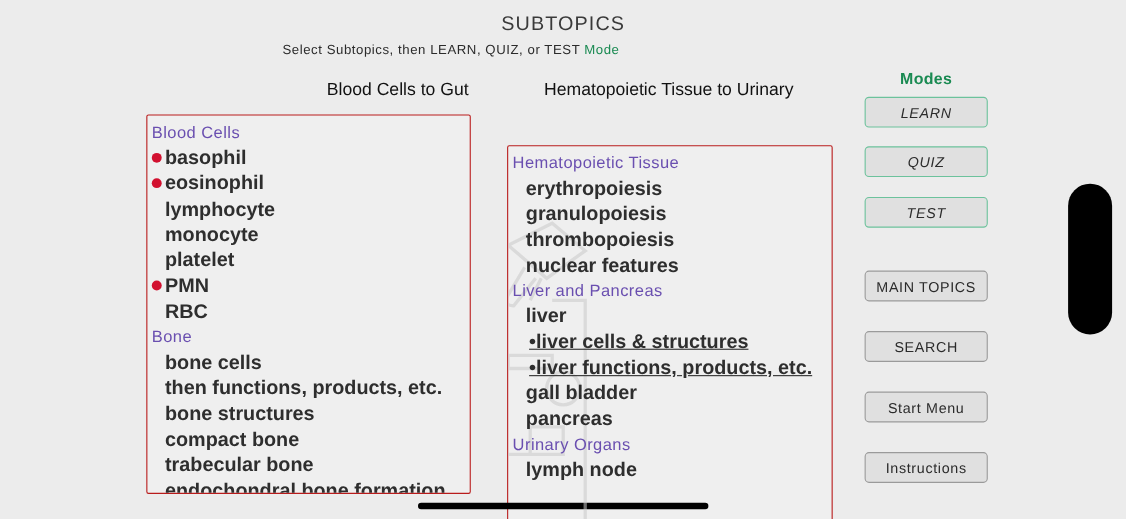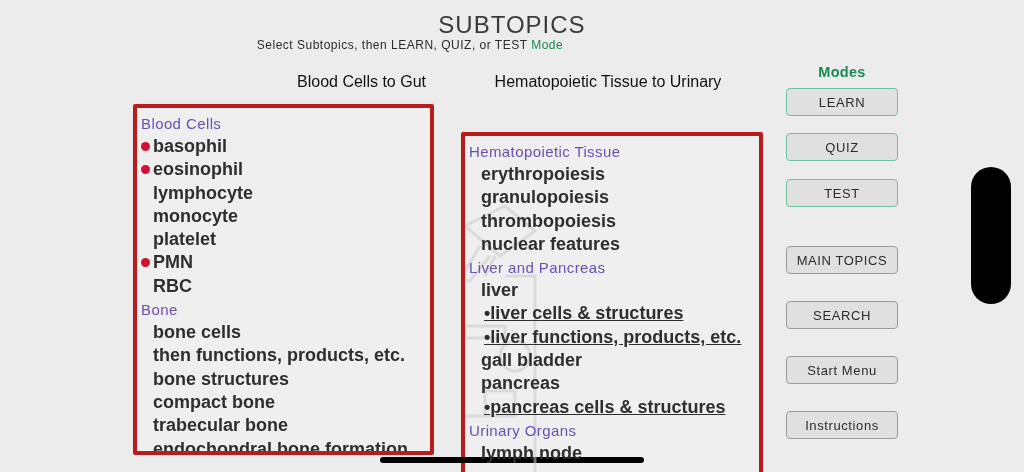--- a/index.html
+++ b/index.html
@@ -4,33 +4,33 @@
 <style>
   html, body { margin:0; padding:0; }
   body {
     width:1024px; height:472px; overflow:hidden; position:relative;
     background:#ececec;
     font-family:"Liberation Sans", sans-serif;
     color:#2b2b2b;
   }
   .title {
     position:absolute; left:0; width:1024px; top:11px; text-align:center;
-    font-size:24px; letter-spacing:1px; color:#3a3a3a;
+    font-size:18px; letter-spacing:1px; color:#3a3a3a;
   }
   .subtitle {
     position:absolute; left:0; width:820px; top:38px; text-align:center;
     font-size:12px; letter-spacing:0.5px; color:#2b2b2b;
   }
   .subtitle .mode { color:#1a8a52; }
   .col-header {
     position:absolute; top:73px; font-size:16px; color:#111; text-align:center;
   }
   .panel {
     position:absolute; top:104px; height:343px;
-    background:#efefef; border:4px solid #b91c1c; border-radius:2px;
+    background:#efefef; border:1px solid #b91c1c; border-radius:2px;
     overflow:hidden;
   }
   .panel-content { position:relative; z-index:2; padding-top:4px; }
   .section {
     font-size:15px; color:#6a4fb0; letter-spacing:0.4px;
     height:23px; line-height:23px; padding-left:4px;
   }
   .item {
     font-size:18px; font-weight:bold; color:#2e2e2e;
     height:23.3px; line-height:23.3px; padding-left:16px; position:relative;
@@ -49,21 +49,21 @@
     font-size:14.5px; font-weight:bold; color:#1a8a52; letter-spacing:0.3px;
   }
   .btn {
     position:absolute; left:786px; width:110px; height:26px;
     background:#e0e0e0; border:1px solid #9a9a9a; border-radius:4px;
     font-family:"Liberation Sans", sans-serif;
     font-size:13px; letter-spacing:0.6px; color:#2b2b2b;
     display:flex; align-items:center; justify-content:center; cursor:pointer;
     box-sizing:content-box; padding:0;
   }
-  .btn.mode { border-color:#6cc29c; }
+  .btn.mode { border-color:#6cc29c;font-style:italic; }
   .side-handle {
     position:absolute; left:971px; top:167px; width:40px; height:137px;
     background:#000; border-radius:20px;
   }
   .home-bar {
     position:absolute; left:380px; top:457px; width:264px; height:6px;
     background:#000; border-radius:3px;
   }
 </style>
 </head>
@@ -118,21 +118,20 @@
     <div class="item"><span>granulopoiesis</span></div>
     <div class="item"><span>thrombopoiesis</span></div>
     <div class="item"><span>nuclear features</span></div>
 
     <div class="section">Liver and Pancreas</div>
     <div class="item"><span>liver</span></div>
     <div class="item sub"><span>•liver cells &amp; structures</span></div>
     <div class="item sub"><span>•liver functions, products, etc.</span></div>
     <div class="item"><span>gall bladder</span></div>
     <div class="item"><span>pancreas</span></div>
-    <div class="item sub"><span>•pancreas cells &amp; structures</span></div>
 
     <div class="section">Urinary Organs</div>
     <div class="item"><span>lymph node</span></div>
   </div>
 </div>
 
 <div class="modes-label">Modes</div>
 <button class="btn mode" style="top:88px;">LEARN</button>
 <button class="btn mode" style="top:133px;">QUIZ</button>
 <button class="btn mode" style="top:179px;">TEST</button>

